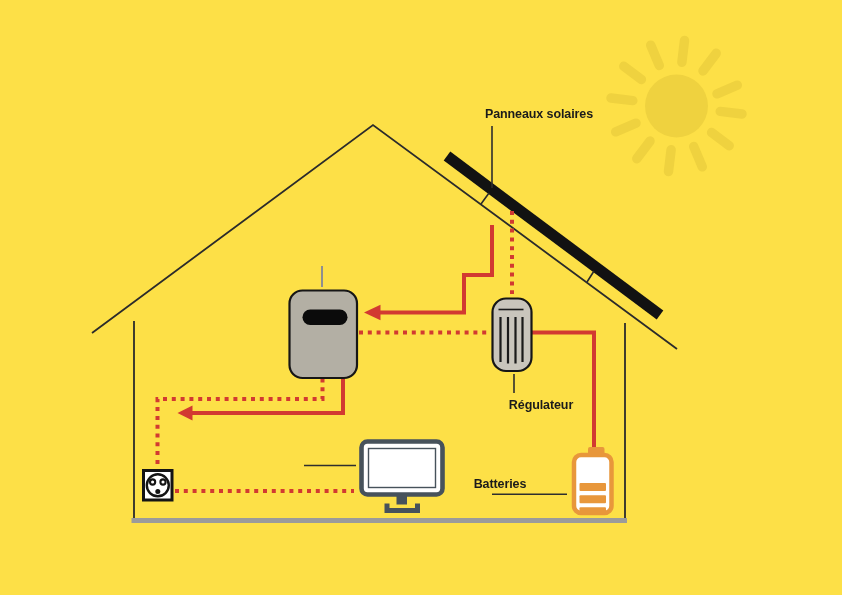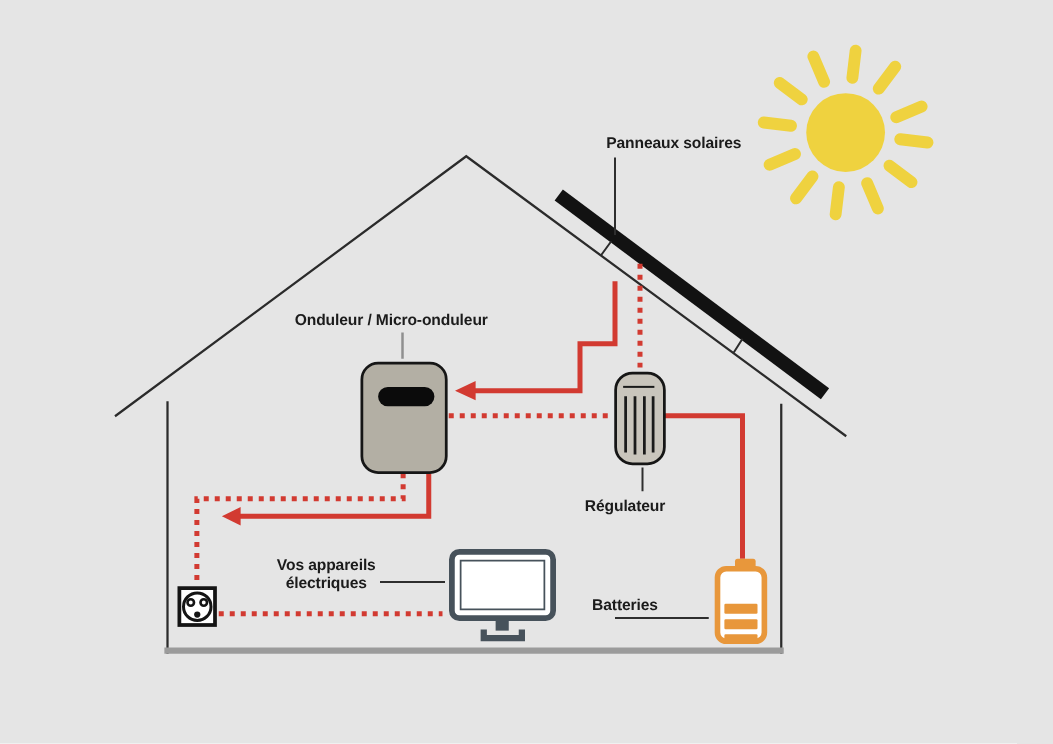--- a/index.html
+++ b/index.html
@@ -1,19 +1,19 @@
 <!DOCTYPE html>
 <html style="--sun-yellow: #EFD23F; --connection-red: #D23A31; --battery-orange: #E8973B; --device-gray: #B3AFA4; --regulator-gray: #C9C5BC; --monitor-slate: #47525B; --outline-black: #2B2B2B; --floor-gray: #9B9B9B; --label-text: #1B1B1B;"><head>
 <meta charset="utf-8">
 <style>
   html,body{margin:0;padding:0;background:#fff;}
   .canvas{
     position:relative;
     width:842px;height:595px;
-    background:#e5e5e5;
+    background:#fde047;
     overflow:hidden;
     font-family:"Liberation Sans", sans-serif;
   }
   svg{position:absolute;left:0;top:0;}
   .label{
     position:absolute;
     transform:translate(-50%,-50%);
     font-size:12.5px;
     font-weight:700;
     letter-spacing:-0.1px;
@@ -116,21 +116,16 @@
     <g>
       <path class="leader" d="M492,126 V188"></path>
       <path class="leader-gray" d="M322,266 V287"></path>
       <path class="leader" d="M514,374 V393"></path>
       <path class="leader" d="M492,494.3 H567"></path>
       <path class="leader" d="M304,465.5 H356"></path>
     </g>
   </svg>
 
   <div class="label" style="left:539px;top:114px">Panneaux solaires</div>
-  <div class="label" style="left:313px;top:256px">Onduleur / Micro-onduleur</div>
-  <div class="label" style="left:500px;top:405px">Régulateur</div>
+  <div class="label" style="left:541px;top:405px">Régulateur</div>
   <div class="label" style="left:500px;top:484px">Batteries</div>
-  <div class="label" style="left:261px;top:459px">
-    <div>Vos appareils</div>
-    <div>électriques</div>
-  </div>
 
 </div>
 
 </body></html>

